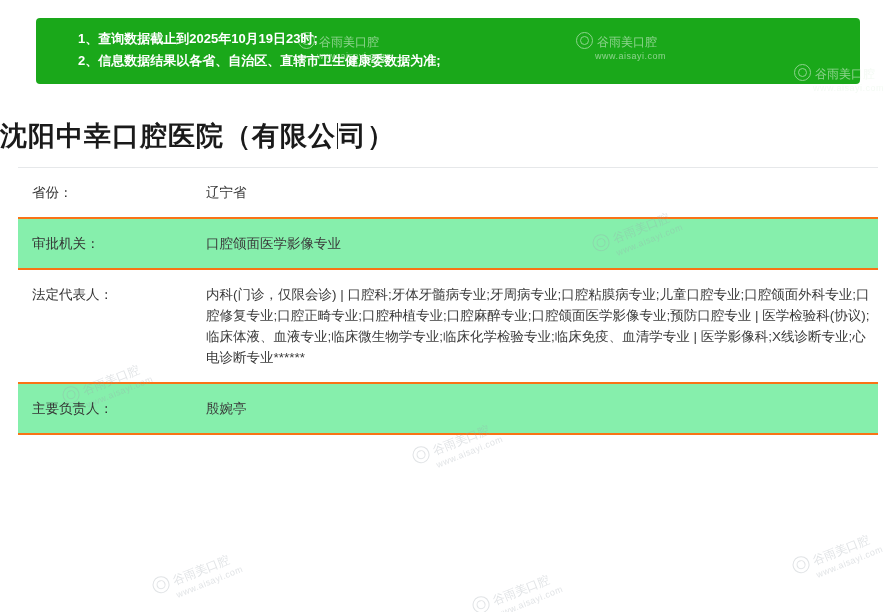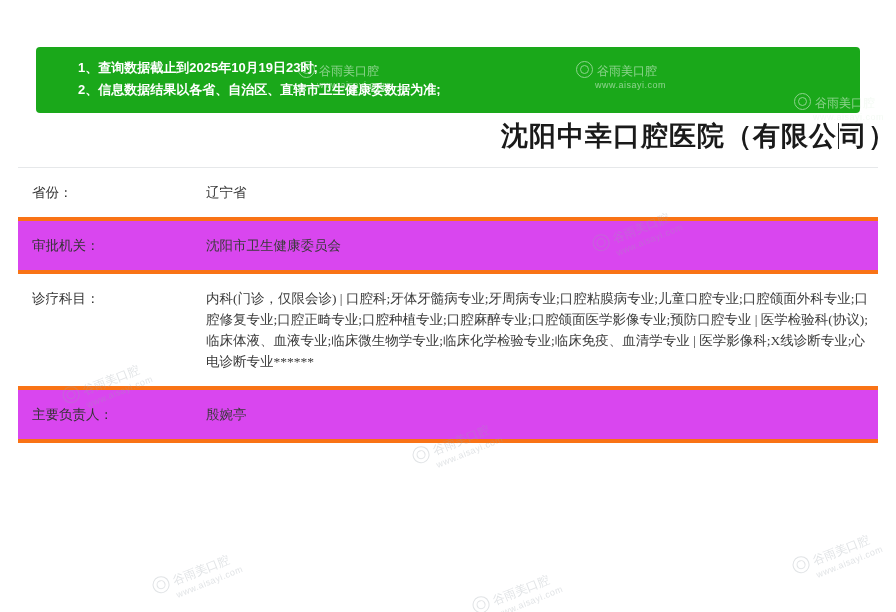--- a/index.html
+++ b/index.html
@@ -18,38 +18,37 @@
   
   .notice-banner {
     position: absolute;
     left: 36px;
     top: 18px;
     width: 824px;
     background: #1aa81a;
     border-radius: 4px;
     padding: 10px 0 12px 0;
     box-sizing: border-box;
-    margin-top: 29px;
   }
   .notice-line {
     color: #ffffff;
     font-size: 13px;
     font-weight: bold;
     line-height: 22px;
     padding-left: 42px;
     white-space: nowrap;
   }
 
   
   .doc-title {
     position: absolute;
     left: 0;
     top: 118px;
     width: 896px;
-    text-align: right;
+    text-align: left;
     font-size: 27px;
     font-weight: bold;
     color: #1a1a1a;
     letter-spacing: 1px;
   }
   .caret {
     display: inline-block;
     width: 1px;
     height: 26px;
     background: #222;
@@ -60,21 +59,21 @@
   
   .info-table {
     position: absolute;
     left: 18px;
     top: 167px;
     width: 860px;
     border-collapse: collapse;
     table-layout: fixed;
   }
   .info-table tr {
-    border-bottom: 4px solid #f97316;
+    border-bottom: 2px solid #f97316;
   }
   .info-table tr:first-child {
     border-top: 1px solid #e6e8ea;
   }
   .info-table td {
     vertical-align: top;
     padding: 14px 6px 14px 6px;
     font-size: 13.5px;
     color: #333333;
     line-height: 21px;
@@ -83,25 +82,24 @@
     width: 150px;
     padding-left: 14px;
     color: #333333;
   }
   .info-table td.value {
     padding-left: 18px;
     color: #3a3a3a;
     word-break: break-all;
   }
   .info-table tr.alt {
-    background: #d946ef;
+    background: #86efac;
   }
   .value-multiline {
     line-height: 22px;
-    font-family: Liberation Serif, serif;
   }
 
   
   .wm {
     position: absolute;
     pointer-events: none;
     opacity: 0.30;
     font-size: 12px;
     color: #9aa3ab;
     white-space: nowrap;
@@ -169,24 +167,24 @@
 </div>
 
 <table class="info-table">
   <tbody>
     <tr>
       <td class="label">省份：</td>
       <td class="value">辽宁省</td>
     </tr>
     <tr class="alt">
       <td class="label">审批机关：</td>
-      <td class="value">沈阳市卫生健康委员会</td>
+      <td class="value">口腔颌面医学影像专业</td>
     </tr>
     <tr>
-      <td class="label">诊疗科目：</td>
+      <td class="label">法定代表人：</td>
       <td class="value value-multiline">内科(门诊，仅限会诊) | 口腔科;牙体牙髓病专业;牙周病专业;口腔粘膜病专业;儿童口腔专业;口腔颌面外科专业;口腔修复专业;口腔正畸专业;口腔种植专业;口腔麻醉专业;口腔颌面医学影像专业;预防口腔专业 | 医学检验科(协议);临床体液、血液专业;临床微生物学专业;临床化学检验专业;临床免疫、血清学专业 | 医学影像科;X线诊断专业;心电诊断专业******</td>
     </tr>
     <tr class="alt">
       <td class="label">主要负责人：</td>
       <td class="value">殷婉亭</td>
     </tr>
 
   </tbody>
 </table>
 

